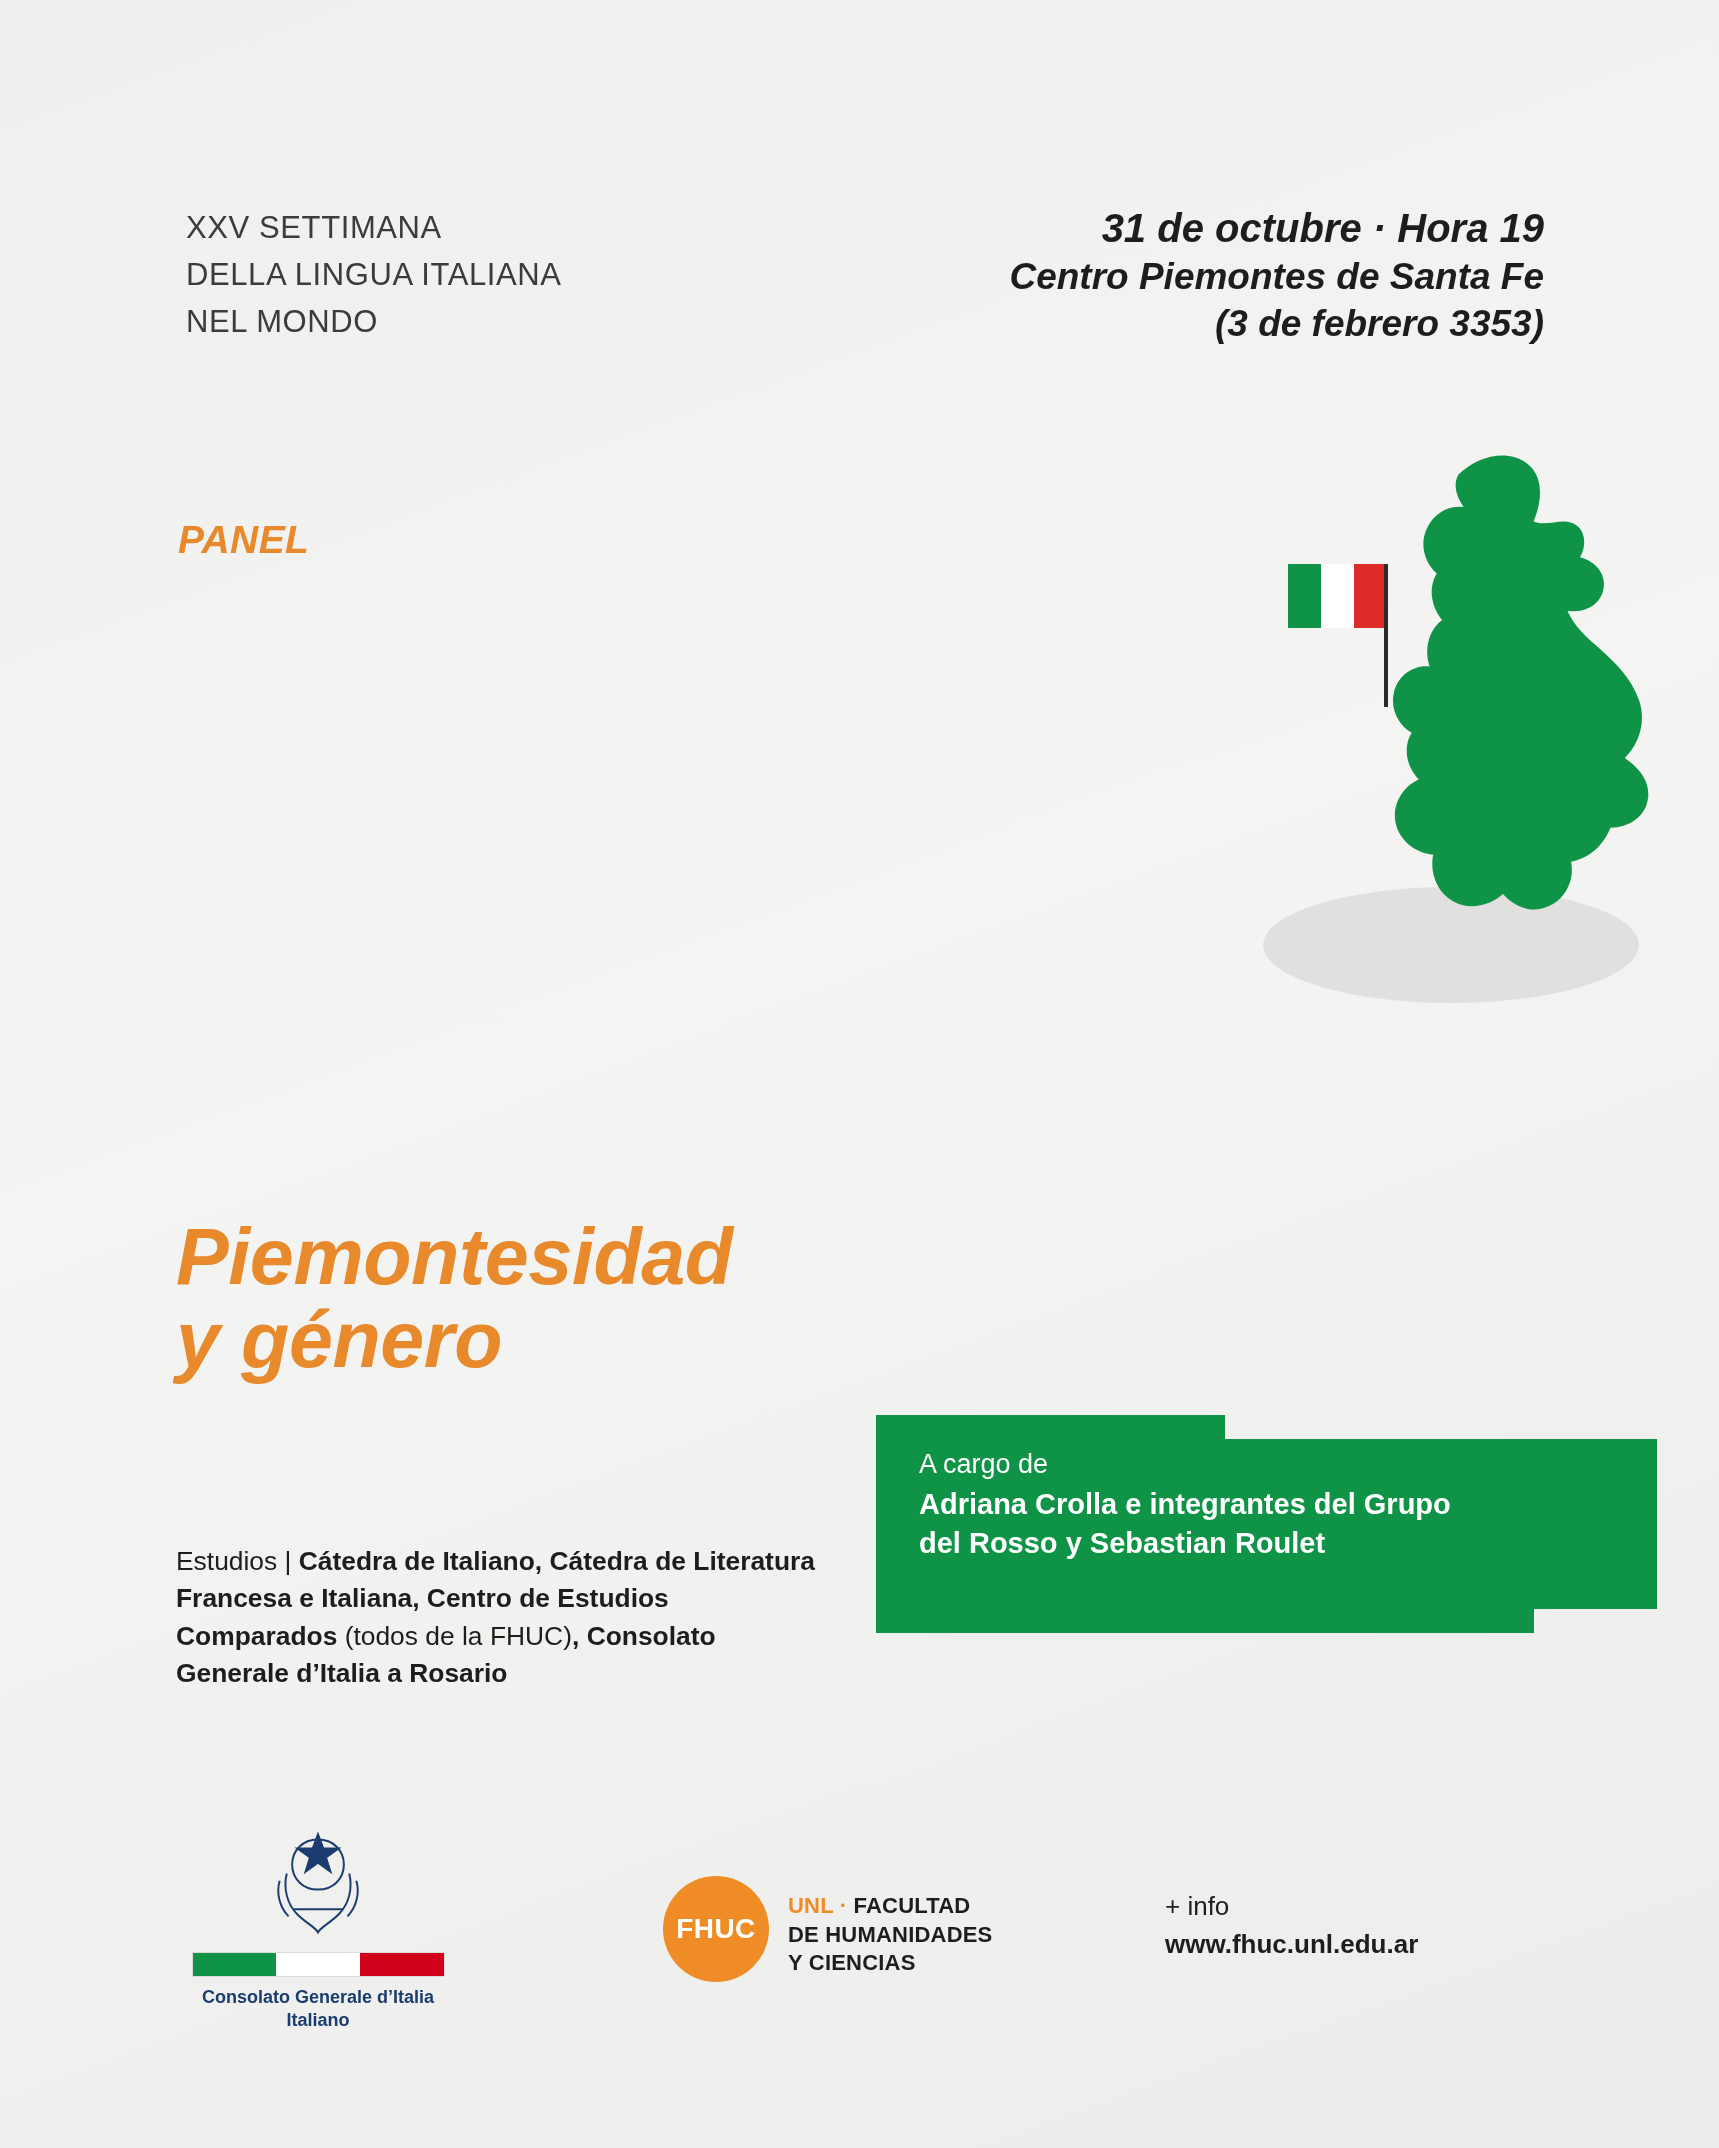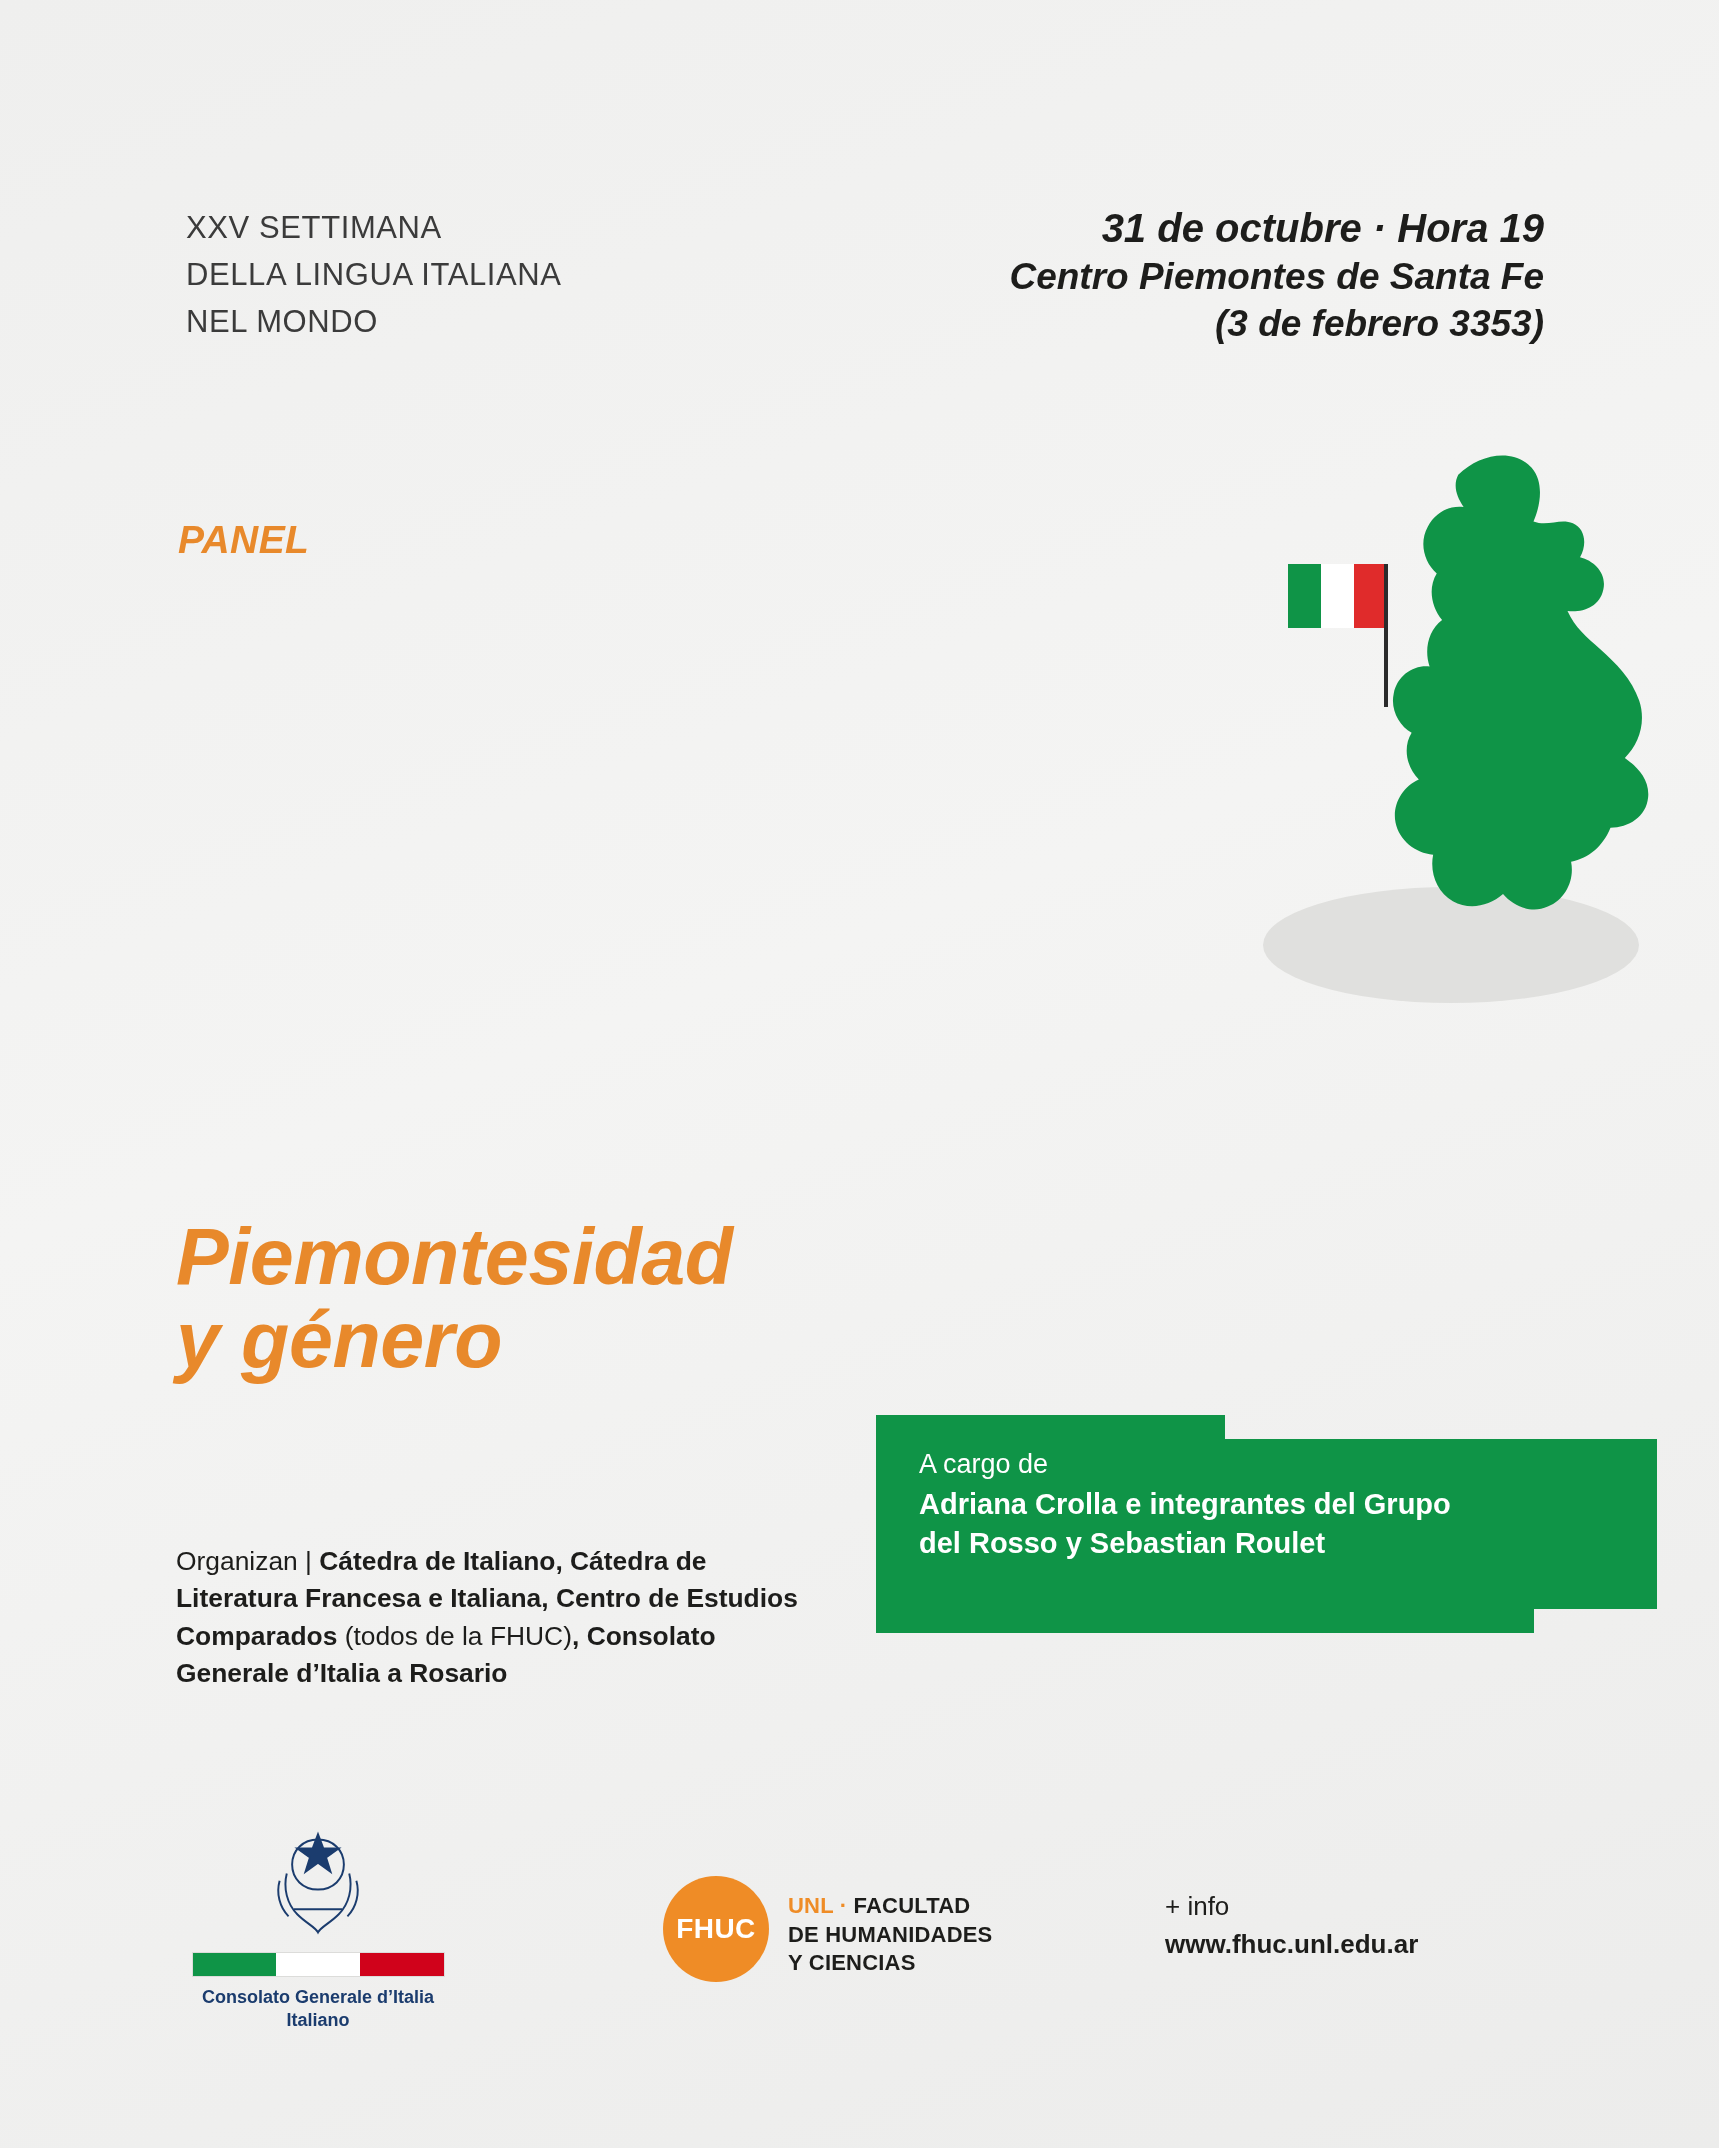--- a/index.html
+++ b/index.html
@@ -306,21 +306,21 @@
     <div class="shape-main"></div>
     <div class="shape-bottom"></div>
     <div class="acargo">A cargo de</div>
     <div class="names">
       <div>Adriana Crolla e integrantes del Grupo</div>
       <div>del Rosso y Sebastian Roulet</div>
     </div>
   </div>
 
   <div class="organizers">
-    <span>Organizan | </span><span class="b">Cátedra de Italiano, Cátedra de Literatura Francesa e Italiana, Centro de Estudios Comparados </span><span>(todos de la FHUC)</span><span class="b">, Consolato Generale d’Italia a Rosario</span>
+    <span>Estudios | </span><span class="b">Cátedra de Italiano, Cátedra de Literatura Francesa e Italiana, Centro de Estudios Comparados </span><span>(todos de la FHUC)</span><span class="b">, Consolato Generale d’Italia a Rosario</span>
   </div>
 
   <div class="consolato">
     <div class="emblem">
       <svg width="116" height="118" viewBox="0 0 130 132">
         <g fill="none" stroke="#1b3c6e" stroke-width="2.2">
           <path d="M65,14 C48,14 36,26 36,42 C36,58 48,70 65,70 C82,70 94,58 94,42 C94,26 82,14 65,14 Z"></path>
           <path d="M65,8 L71,24 L88,24 L74,34 L79,50 L65,40 L51,50 L56,34 L42,24 L59,24 Z" fill="#1b3c6e"></path>
           <path d="M30,52 C26,68 30,86 42,98 C52,108 62,112 65,118 C68,112 78,108 88,98 C100,86 104,68 100,52"></path>
           <path d="M22,60 C18,74 22,90 32,100"></path>

